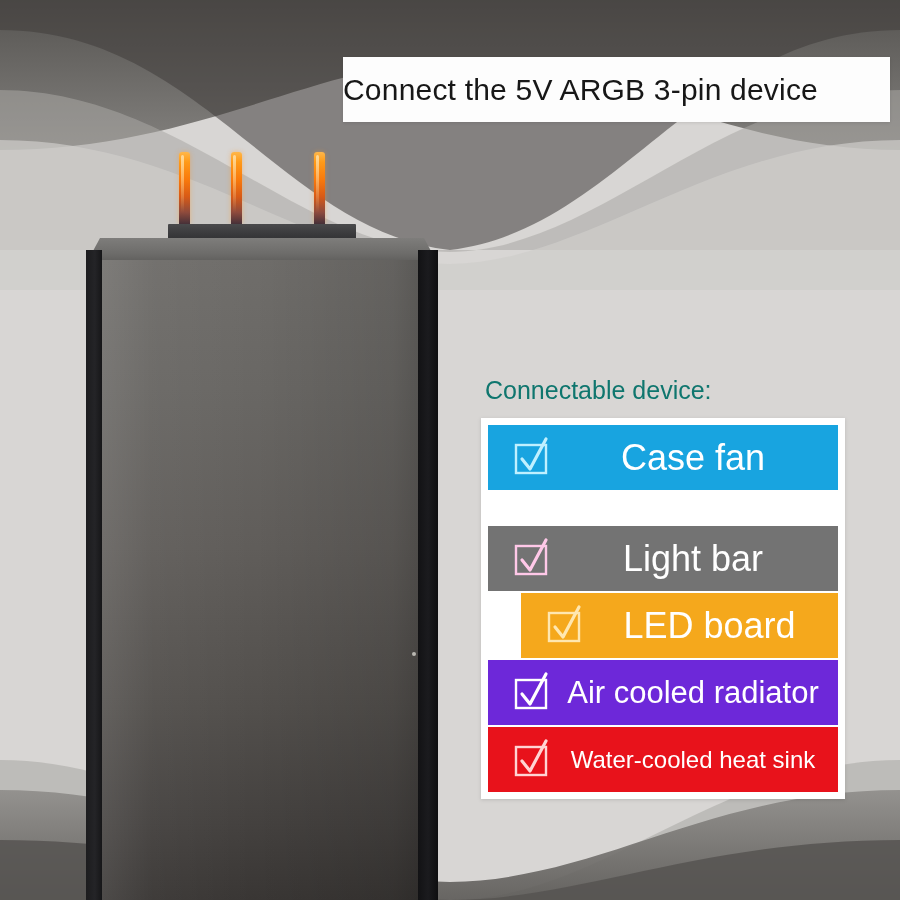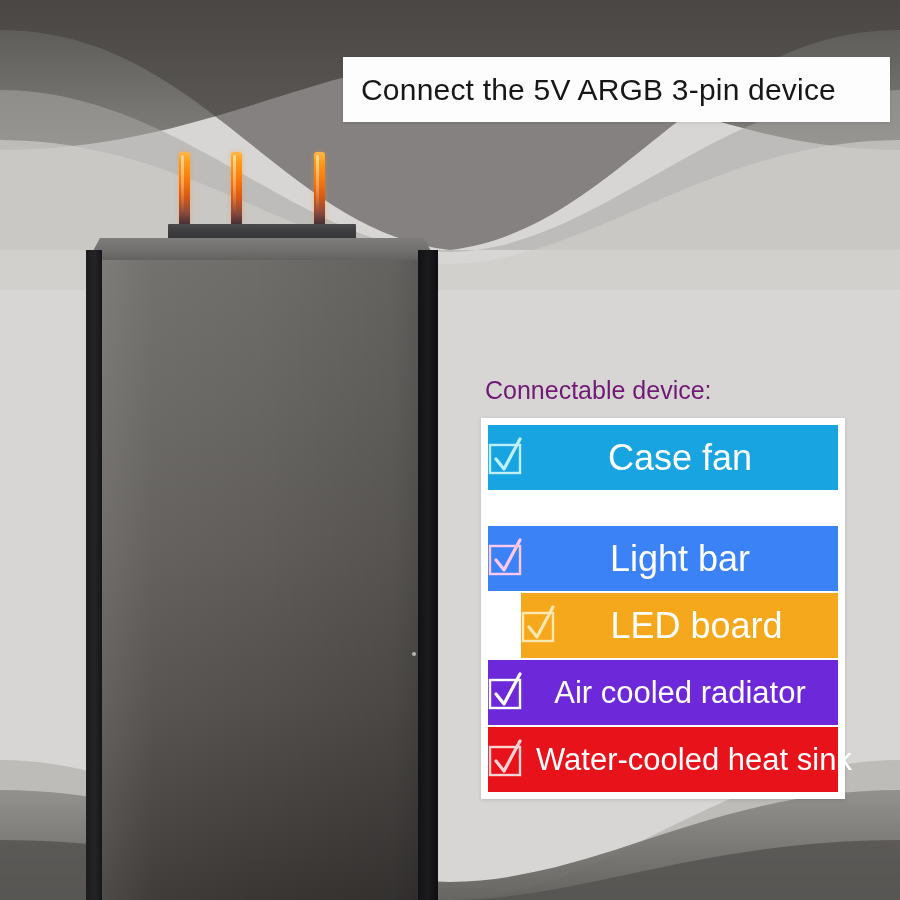--- a/index.html
+++ b/index.html
@@ -37,21 +37,20 @@
     height: 65px;
     background: #fdfdfd;
     display: flex;
     align-items: center;
     box-shadow: 0 1px 3px rgba(0,0,0,0.10);
   }
   #title-text {
     font-size: 30px;
     color: #171717;
     letter-spacing: 0.2px;
-    padding-left: 18px;
     white-space: nowrap;
     font-weight: 400;
   }
 
   
   #connector {
     position: absolute;
     left: 168px;
     top: 148px;
     width: 188px;
@@ -166,37 +165,38 @@
   }
 
   
   #device-list-section {
     position: absolute;
     left: 481px;
     top: 376px;
   }
   #list-heading {
     font-size: 25px;
-    color: #701a75;
+    color: #0f766e;
     margin: 0 0 13px 4px;
     white-space: nowrap;
     font-weight: 400;
   }
   #device-list {
     width: 364px;
     background: #ffffff;
     padding: 7px;
     box-sizing: border-box;
     box-shadow: 0 1px 4px rgba(0,0,0,0.13);
   }
   .device-row {
     display: flex;
     align-items: center;
     height: 65px;
     margin-bottom: 2px;
+    padding-left: 26px;
     box-sizing: border-box;
   }
   .device-row:last-child { margin-bottom: 0; }
 
   .checkbox-icon {
     flex: 0 0 auto;
     width: 34px;
     height: 34px;
     position: relative;
     margin-right: 14px;
@@ -211,21 +211,21 @@
   .device-label {
     color: #ffffff;
     white-space: nowrap;
     font-weight: 400;
     flex: 1 1 auto;
     text-align: center;
     padding-right: 14px;
   }
   .row-size-lg .device-label { font-size: 36px; }
   .row-size-md .device-label { font-size: 31px; }
-  .row-size-sm .device-label { font-size: 31px; }
+  .row-size-sm .device-label { font-size: 24px; }
 </style>
 </head>
 <body>
 
 <div id="scene">
 
   <svg class="bg-layer" viewBox="0 0 900 900" preserveAspectRatio="none">
     <defs>
       <linearGradient id="gTop" x1="0" y1="0" x2="0" y2="1">
         <stop offset="0%" stop-color="#4f4d4a"></stop>
@@ -273,21 +273,21 @@
     <div id="device-list">
         <div class="device-row row-size-lg" style="background: rgb(24, 164, 224);">
           <span class="checkbox-icon">
             <svg width="46" height="46" viewBox="0 0 46 46">
               <rect x="4" y="12" width="30" height="28" fill="none" stroke="#bff0ff" stroke-width="2.4"></rect>
               <path d="M10 26 L18 36 L34 6" fill="none" stroke="#bff0ff" stroke-width="3.2" stroke-linecap="round" stroke-linejoin="round"></path>
             </svg>
           </span>
           <span class="device-label">Case fan</span>
         </div>
-        <div class="device-row row-size-lg" style="background: #3b82f6; margin-top: 36px;">
+        <div class="device-row row-size-lg" style="background: #737373; margin-top: 36px;">
           <span class="checkbox-icon">
             <svg width="46" height="46" viewBox="0 0 46 46">
               <rect x="4" y="12" width="30" height="28" fill="none" stroke="#ffc8e8" stroke-width="2.4"></rect>
               <path d="M10 26 L18 36 L34 6" fill="none" stroke="#ffc8e8" stroke-width="3.2" stroke-linecap="round" stroke-linejoin="round"></path>
             </svg>
           </span>
           <span class="device-label">Light bar</span>
         </div>
         <div class="device-row row-size-lg" style="background: rgb(245, 168, 28); margin-left: 33px;">
           <span class="checkbox-icon">

